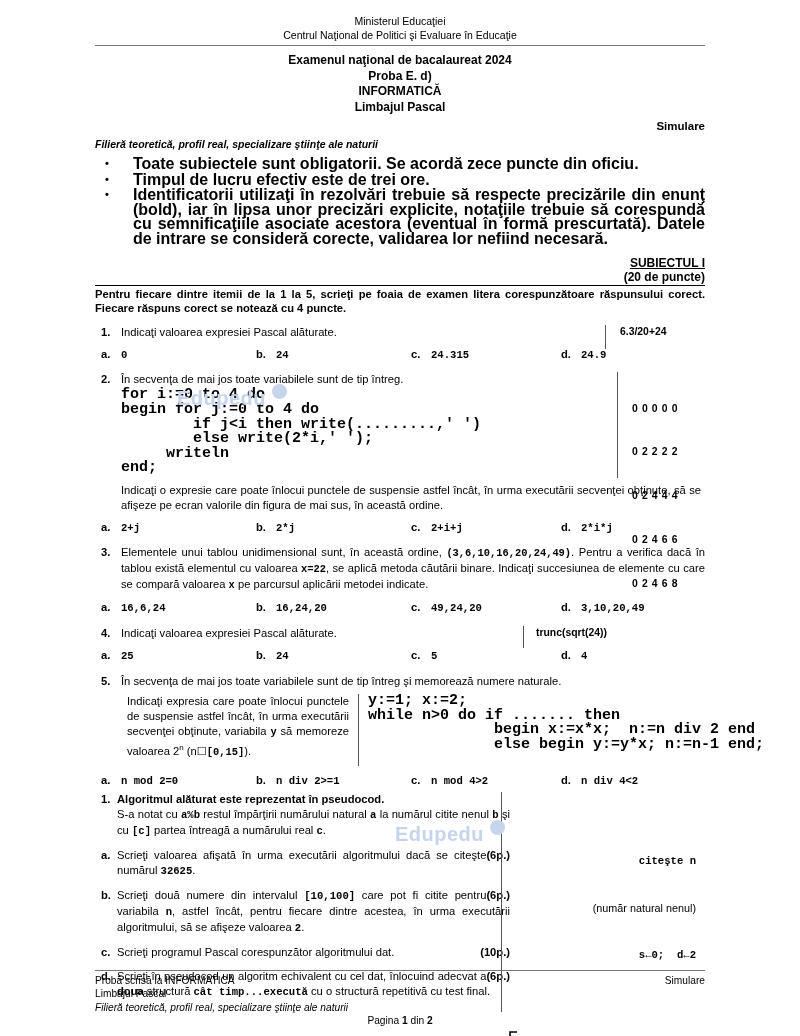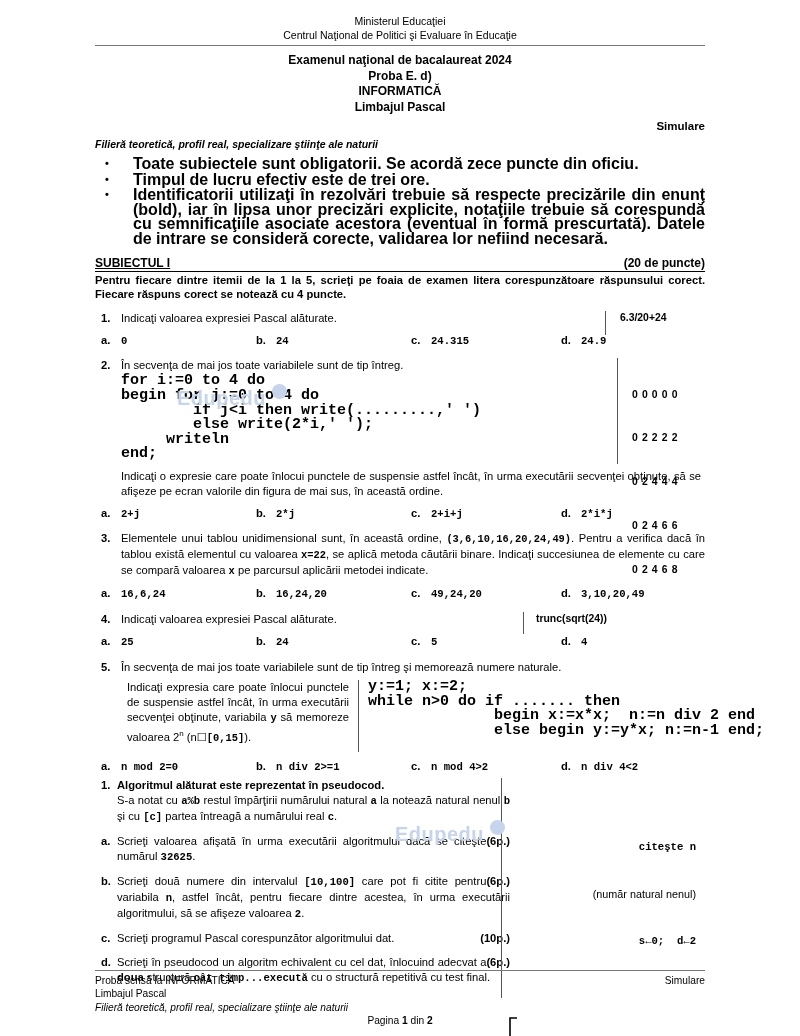--- a/index.html
+++ b/index.html
@@ -35,21 +35,21 @@
     text-align: justify;
   }
   ul.bullets li::before {
     content: "\2022"; position: absolute; left: 10px; top: -1px; font-size: 11px;
   }
 
   
   .sect {
     display: flex; justify-content: space-between; align-items: flex-end;
     font-weight: bold; font-size: 12px; margin-top: 9px;
-    border-bottom: 1.4px solid #000; padding-bottom: 1px;
+    border-bottom: 1.4px solid #000; padding-bottom: 1px; flex-direction: column;
   }
   .sect .s-left { text-decoration: underline; text-underline-offset: 1px; }
   .sect .s-right { }
   .sect-intro { font-weight: bold; font-size: 11.2px; line-height: 14.4px; text-align: justify; margin-top: 1px; }
 
   
   .q { position: relative; margin-top: 9px; }
   .q-row { display: flex; align-items: flex-start; }
   .q-num { width: 26px; flex: 0 0 26px; font-weight: bold; font-size: 11.2px; padding-left: 6px; line-height: 15px; }
   .q-body { flex: 1 1 auto; }
@@ -319,21 +319,21 @@
   </div>
 
 
   <div class="s2wrap">
     <div class="s2left">
 
       <div class="s2item" style="margin-top:4px;">
         <div class="lt">1.</div>
         <div class="bd">
           <div style="font-weight:bold;">Algoritmul alăturat este reprezentat în pseudocod.</div>
-          <div><span>S-a notat cu </span><span class="mono">a%b</span><span> restul împărţirii numărului natural </span><span class="mono">a</span><span> la notează natural nenul </span><span class="mono">b</span><span> şi cu </span><span class="mono">[c]</span><span> partea întreagă a numărului real </span><span class="mono">c</span><span>.</span></div>
+          <div><span>S-a notat cu </span><span class="mono">a%b</span><span> restul împărţirii numărului natural </span><span class="mono">a</span><span> la numărul citite nenul </span><span class="mono">b</span><span> şi cu </span><span class="mono">[c]</span><span> partea întreagă a numărului real </span><span class="mono">c</span><span>.</span></div>
         </div>
       </div>
 
       <div class="s2item" style="margin-top:9px;">
         <div class="lt">a.</div>
         <div class="bd"><span class="pts">(6p.)</span><span>Scrieţi valoarea afişată în urma executării algoritmului dacă se citeşte numărul </span><span class="mono">32625</span><span>.</span></div>
       </div>
 
       <div class="s2item" style="margin-top:9px;">
         <div class="lt">b.</div>

